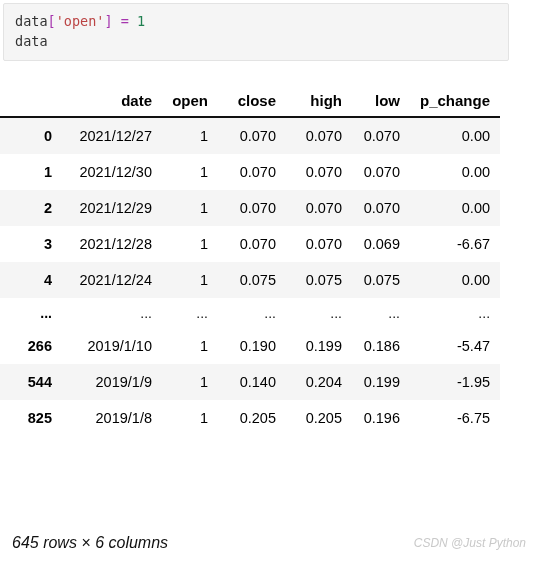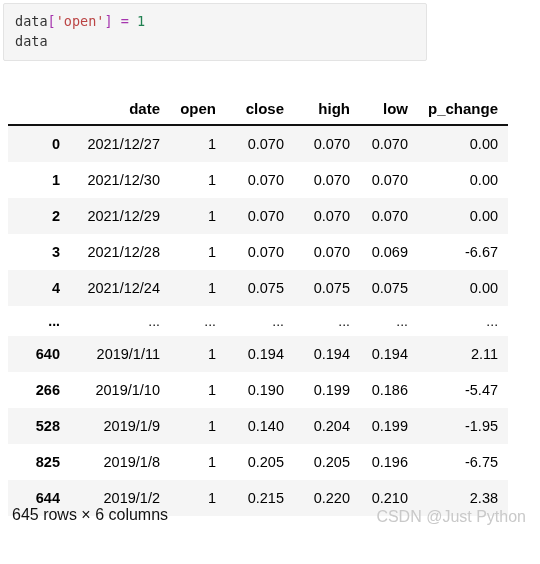--- a/index.html
+++ b/index.html
@@ -13,21 +13,21 @@
     position: relative;
     font-family: "Liberation Sans", sans-serif;
     overflow: hidden;
   }
 
   
   #code-cell {
     position: absolute;
     left: 3px;
     top: 3px;
-    width: 424px;
+    width: 506px;
     height: 58px;
     box-sizing: border-box;
     background: #f5f5f5;
     border: 1px solid #e3e3e3;
     border-radius: 2px;
     padding: 7px 0 16px 11px;
   }
   .code-line {
     font-family: "DejaVu Sans Mono", "Liberation Mono", monospace;
     font-size: 13.5px;
@@ -45,21 +45,21 @@
   
   #df-wrap {
     position: absolute;
     left: 0px;
     top: 88px;
     width: 540px;
   }
   table.df {
     border-collapse: collapse;
     border-spacing: 0;
-    margin: 8px;
+    margin: 0;
     border: none;
     font-size: 14.5px;
     color: #000000;
   }
   table.df th,
   table.df td {
     border: none;
     padding: 0;
     vertical-align: middle;
     white-space: nowrap;
@@ -103,37 +103,38 @@
   col.c-open   { width: 56px;  }
   col.c-close  { width: 68px;  }
   col.c-high   { width: 66px;  }
   col.c-low    { width: 58px;  }
   col.c-pchg   { width: 68px;  }
 
   
   #footer {
     position: absolute;
     left: 12px;
-    top: 506px;
+    top: 534px;
     width: 520px;
     height: 24px;
+    font-style: italic;
   }
   #shape-text {
     position: absolute;
     left: 0;
     top: 0;
     font-size: 16px;
     color: #111111;
     white-space: nowrap;
   }
   #watermark {
     position: absolute;
     right: 6px;
     top: 2px;
-    font-size: 16px;
+    font-size: 12px;
     color: #c9c9c9;
     white-space: nowrap;
   }
 </style>
 </head>
 <body>
 
 <div id="code-cell">
   <div class="code-line"><span class="tok-name">data</span><span class="tok-punct">[</span><span class="tok-str">'open'</span><span class="tok-punct">]</span><span class="tok-name"> </span><span class="tok-op">=</span><span class="tok-name"> </span><span class="tok-num">1</span></div>
   <div class="code-line"><span class="tok-name">data</span></div>
@@ -209,65 +210,47 @@
         </tr>
         <tr class="dots">
           <th>...</th>
           <td>...</td>
           <td>...</td>
           <td>...</td>
           <td>...</td>
           <td>...</td>
           <td>...</td>
         </tr>
-        <tr class="odd">
-          <th>640</th>
-          <td>2019/1/11</td>
-          <td>1</td>
-          <td>0.194</td>
-          <td>0.194</td>
-          <td>0.194</td>
-          <td>2.11</td>
-        </tr>
         <tr class="even">
           <th>266</th>
           <td>2019/1/10</td>
           <td>1</td>
           <td>0.190</td>
           <td>0.199</td>
           <td>0.186</td>
           <td>-5.47</td>
         </tr>
         <tr class="odd">
-          <th>528</th>
+          <th>544</th>
           <td>2019/1/9</td>
           <td>1</td>
           <td>0.140</td>
           <td>0.204</td>
           <td>0.199</td>
           <td>-1.95</td>
         </tr>
         <tr class="even">
           <th>825</th>
           <td>2019/1/8</td>
           <td>1</td>
           <td>0.205</td>
           <td>0.205</td>
           <td>0.196</td>
           <td>-6.75</td>
         </tr>
-        <tr class="odd">
-          <th>644</th>
-          <td>2019/1/2</td>
-          <td>1</td>
-          <td>0.215</td>
-          <td>0.220</td>
-          <td>0.210</td>
-          <td>2.38</td>
-        </tr>
       </tbody>
   </table>
 </div>
 
 <div id="footer">
   <div id="shape-text">645 rows × 6 columns</div>
   <div id="watermark">CSDN @Just Python</div>
 </div>
 
 </body></html>

